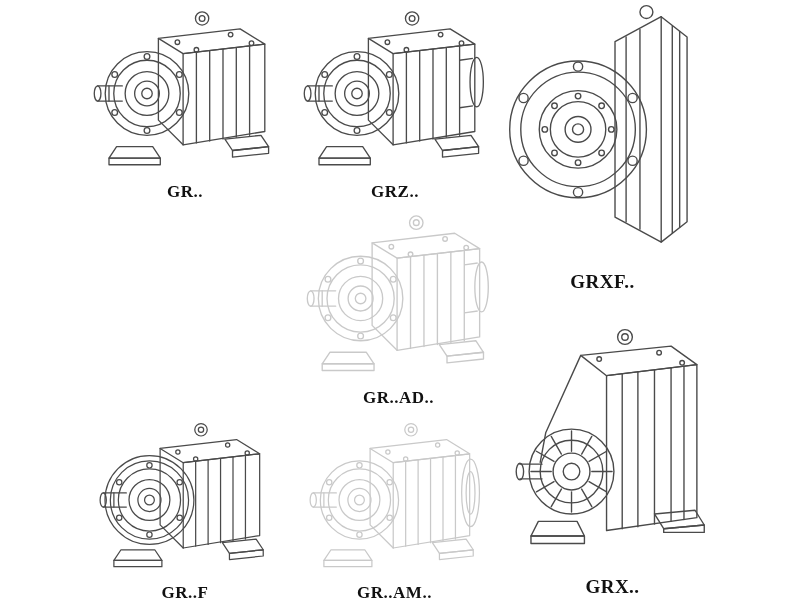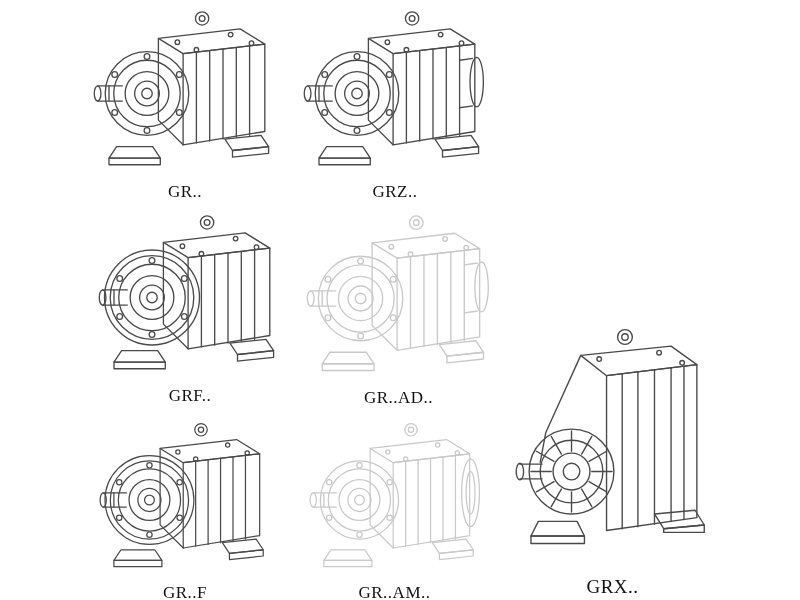--- a/index.html
+++ b/index.html
@@ -16,21 +16,21 @@
     margin: 0;
     display: flex;
     flex-direction: column;
     align-items: center;
     justify-content: flex-start;
   }
   .drawing { display: block; }
   .ink { color: #4a4a4a; }
   .ink-faded { color: #c9c9c9; }
   .label {
-    font-weight: normal;
+    font-weight: bold;
     font-size: 17px;
     color: #111111;
     letter-spacing: 0.5px;
     text-align: center;
     line-height: 1;
     margin-top: 4px;
     white-space: nowrap;
   }
   .label-big { font-size: 19px; }
 </style>
@@ -186,27 +186,27 @@
     <figcaption class="label">GR..</figcaption>
   </figure>
 
   <figure class="cell" style="left:295px; top:8px; width:200px;">
     <svg class="drawing ink" viewBox="0 0 200 180" width="190" height="171">
         <use href="#sym-gearbox-adapter"></use>
       </svg>
     <figcaption class="label">GRZ..</figcaption>
   </figure>
 
-
-  <figure class="cell" style="left:90px; top:212px; width:200px;">
-    <svg class="drawing ink" viewBox="0 0 200 180" width="190" height="171">
-        <use href="#sym-gearbox-flange"></use>
-      </svg>
-    <figcaption class="label">GRF..</figcaption>
-  </figure>
+  <figure class="cell" style="left:500px; top:0px; width:205px;">
+    <svg class="drawing ink" viewBox="0 0 210 290" width="194" height="268">
+        <use href="#sym-gearbox-frontflange"></use>
+      </svg>
+    <figcaption class="label label-big">GRXF..</figcaption>
+  </figure>
+
 
   <figure class="cell" style="left:296px; top:212px; width:205px;">
     <svg class="drawing ink-faded" viewBox="0 0 200 180" width="192" height="173">
         <use href="#sym-gearbox-adapter"></use>
       </svg>
     <figcaption class="label">GR..AD..</figcaption>
   </figure>
 
   <figure class="cell" style="left:292px; top:420px; width:205px;">
     <svg class="drawing ink-faded" viewBox="0 0 200 180" width="178" height="160">

